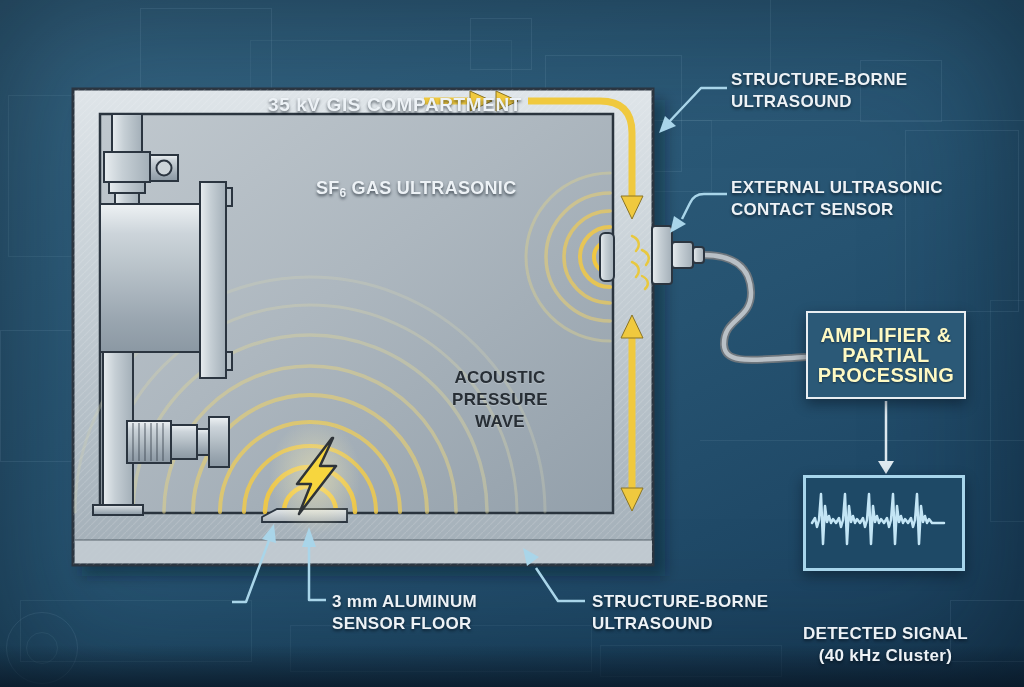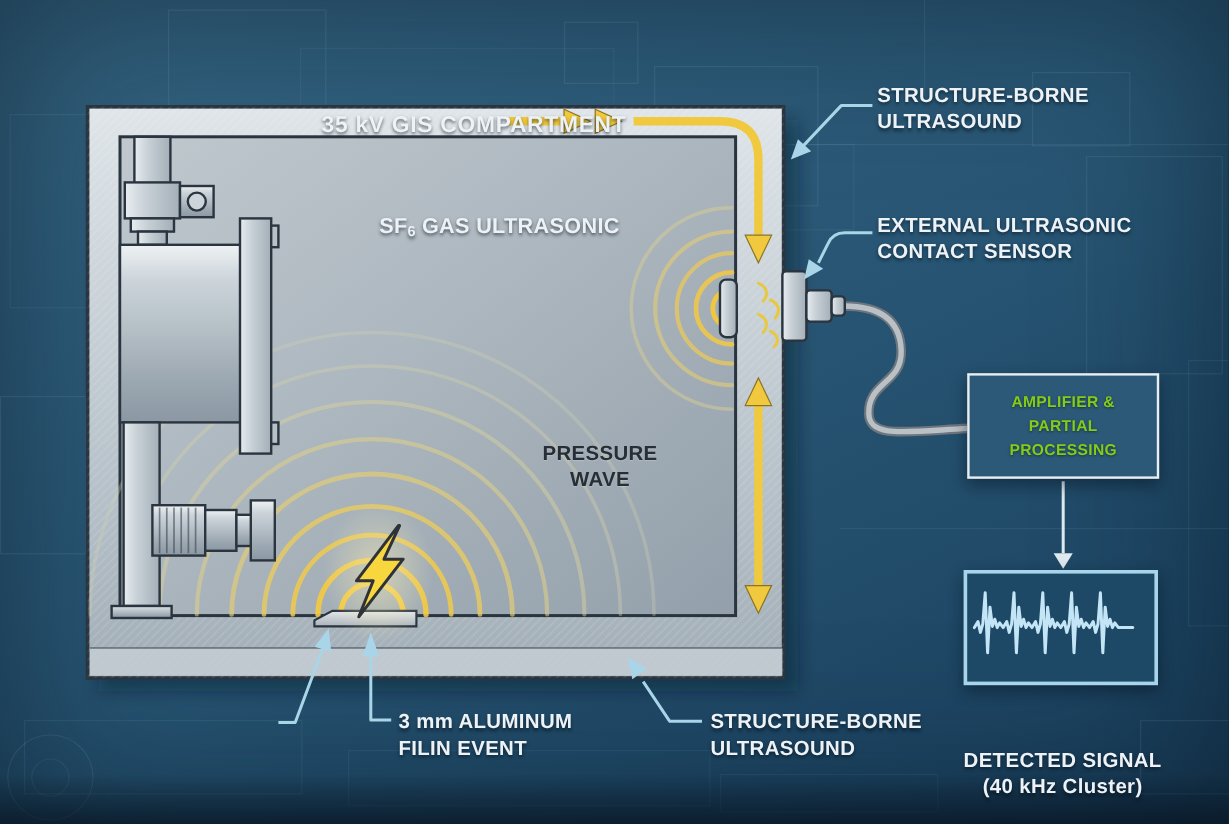--- a/index.html
+++ b/index.html
@@ -19,21 +19,21 @@
   .lbl{position:absolute;z-index:2;font-weight:bold;font-size:17px;line-height:22px;
        color:#edf2f6;letter-spacing:.3px;text-shadow:0 2px 3px rgba(4,14,24,.6);white-space:nowrap;}
   .lbl.center{text-align:center;margin-top:36px;}
   .lbl.dark{color:#272e35;text-shadow:0 1px 1px rgba(255,255,255,.22);}
   .title{font-size:19px;line-height:24px;letter-spacing:.6px;}
   .sub6{font-size:12px;vertical-align:-3px;}
   .sfx{margin-left:5px;}
   .box{position:absolute;z-index:2;display:flex;align-items:center;justify-content:center;
        flex-direction:column;box-shadow:0 5px 12px rgba(4,14,24,.45);}
   .amp-box{left:806px;top:311px;width:156px;height:84px;border:2px solid #e9eef2;background:#2b5977;}
-  .amp-box .line{font-weight:bold;font-size:13px;line-height:20px;color:#84cc16;letter-spacing:.3px;
+  .amp-box .line{font-weight:bold;font-size:20px;line-height:20px;color:#fef9c3;letter-spacing:.3px;
        text-shadow:0 1px 2px rgba(4,14,24,.5);}
   .sig-box{left:803px;top:475px;width:156px;height:90px;border:3px solid #a7d5eb;background:#1e4966;}
 </style>
 </head>
 <body>
 
 <div class="canvas">
 
   <div class="deco" style="left:140px;top:8px;width:130px;height:95px;"></div>
   <div class="deco" style="left:250px;top:40px;width:260px;height:60px;border-color:rgba(190,225,245,.06);"></div>
@@ -219,20 +219,21 @@
   <div class="lbl" style="left:731px;top:177px;">
     <div>EXTERNAL ULTRASONIC</div>
     <div>CONTACT SENSOR</div>
   </div>
 
   <div class="lbl" style="left:316px;top:177px;font-size:18px;">
     <span>SF</span><span class="sub6">6</span><span class="sfx">GAS ULTRASONIC</span>
   </div>
 
   <div class="lbl dark center" style="left:430px;top:331px;width:140px;">
+    <div>ACOUSTIC</div>
     <div>PRESSURE</div>
     <div>WAVE</div>
   </div>
 
   <div class="box amp-box">
     <div class="line">AMPLIFIER &amp;</div>
     <div class="line">PARTIAL</div>
     <div class="line">PROCESSING</div>
   </div>
 
@@ -247,21 +248,21 @@
   </div>
 
   <div class="lbl center" style="left:793px;top:587px;width:185px;">
     <div>DETECTED SIGNAL</div>
     <div>(40 kHz Cluster)</div>
   </div>
 
 
   <div class="lbl" style="left:332px;top:591px;">
     <div>3 mm ALUMINUM</div>
-    <div>FILIN EVENT</div>
+    <div>SENSOR FLOOR</div>
   </div>
 
   <div class="lbl" style="left:592px;top:591px;">
     <div>STRUCTURE-BORNE</div>
     <div>ULTRASOUND</div>
   </div>
 
   <div class="bottom-shade"></div>
 </div>
 

